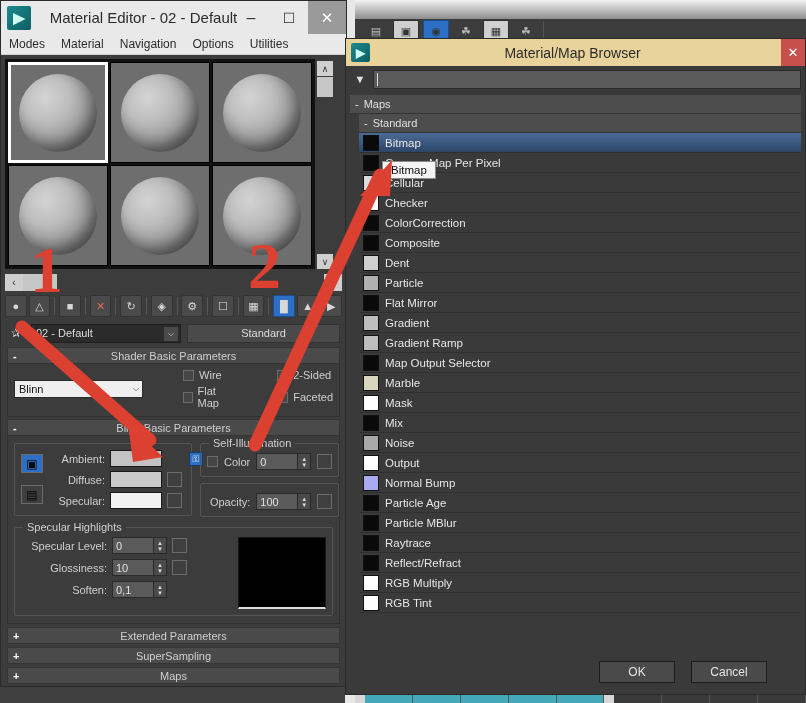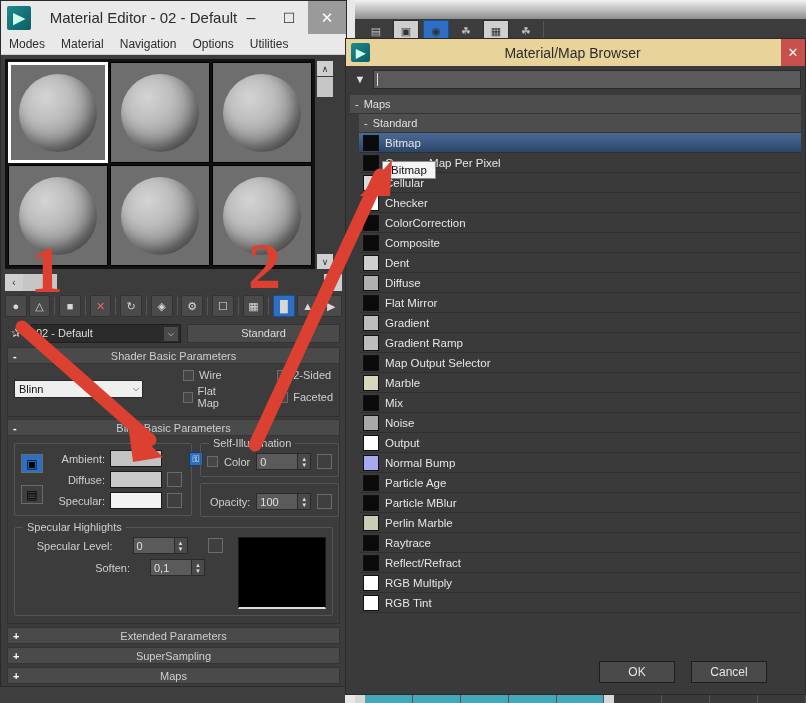--- a/index.html
+++ b/index.html
@@ -217,21 +217,21 @@
     padding-left: 3px;
   }
   .spin-btns {
     width: 13px; height: 17px; background: #4a4a4a; border:1px solid #2a2a2a;
     border-left:none; display:flex; flex-direction:column;
     align-items:center; justify-content:center; color:#ddd; font-size:6px; line-height:6px;
   }
 
   .hl-body { display:flex; gap: 10px; }
   .hl-left { flex:1; display:flex; flex-direction:column; gap:5px; }
-  .hl-row { display:flex; align-items:center; gap:20px; justify-content:center; }
+  .hl-row { display:flex; align-items:center; gap:5px; justify-content:flex-start; }
   .hl-label { width: 86px; text-align:right; color:#cfcfcf; font-size:11px; }
   .hl-graph {
     width: 88px; height: 72px; background: #000; border: 1px solid #1a1a1a;
     align-self:center; border-bottom: 2px solid #ddd;
   }
 
   .collapsed {
     height: 17px; background: #4a4a4a; border: 1px solid #353535;
     color: #cfcfcf; font-size: 11px; display:flex; align-items:center;
     justify-content:center; position: relative; margin: 3px 6px 0 6px;
@@ -545,20 +545,28 @@
               <div class="hl-left">
                 <div class="hl-row">
                   <span class="hl-label">Specular Level:</span>
                   <span class="spin-wrap">
                     <span class="spin">0</span>
                     <span class="spin-btns">▲<br>▼</span>
                   </span>
                   <span class="map-btn"></span>
                 </div>
                 <div class="hl-row">
+                  <span class="hl-label">Glossiness:</span>
+                  <span class="spin-wrap">
+                    <span class="spin">10</span>
+                    <span class="spin-btns">▲<br>▼</span>
+                  </span>
+                  <span class="map-btn"></span>
+                </div>
+                <div class="hl-row">
                   <span class="hl-label">Soften:</span>
                   <span class="spin-wrap">
                     <span class="spin">0,1</span>
                     <span class="spin-btns">▲<br>▼</span>
                   </span>
                 </div>
               </div>
               <div class="hl-graph"></div>
             </div>
           </div>
@@ -629,21 +637,21 @@
           <div class="item">
             <span class="thumb" style="background: rgb(10, 10, 10);"></span>
             <span>Composite</span>
           </div>
           <div class="item">
             <span class="thumb" style="background: rgb(207, 207, 207);"></span>
             <span>Dent</span>
           </div>
           <div class="item">
             <span class="thumb" style="background: rgb(176, 176, 176);"></span>
-            <span>Diffuse</span>
+            <span>Particle</span>
           </div>
           <div class="item">
             <span class="thumb" style="background: rgb(10, 10, 10);"></span>
             <span>Flat Mirror</span>
           </div>
           <div class="item">
             <span class="thumb" style="background: rgb(189, 189, 189);"></span>
             <span>Gradient</span>
           </div>
           <div class="item">
@@ -652,20 +660,24 @@
           </div>
           <div class="item">
             <span class="thumb" style="background: rgb(10, 10, 10);"></span>
             <span>Map Output Selector</span>
           </div>
           <div class="item">
             <span class="thumb" style="background: rgb(216, 215, 189);"></span>
             <span>Marble</span>
           </div>
           <div class="item">
+            <span class="thumb" style="background: rgb(255, 255, 255);"></span>
+            <span>Mask</span>
+          </div>
+          <div class="item">
             <span class="thumb" style="background: rgb(10, 10, 10);"></span>
             <span>Mix</span>
           </div>
           <div class="item">
             <span class="thumb" style="background: rgb(168, 168, 168);"></span>
             <span>Noise</span>
           </div>
           <div class="item">
             <span class="thumb" style="background: rgb(255, 255, 255);"></span>
             <span>Output</span>
@@ -674,24 +686,20 @@
             <span class="thumb" style="background: rgb(169, 169, 240);"></span>
             <span>Normal Bump</span>
           </div>
           <div class="item">
             <span class="thumb" style="background: rgb(10, 10, 10);"></span>
             <span>Particle Age</span>
           </div>
           <div class="item">
             <span class="thumb" style="background: rgb(10, 10, 10);"></span>
             <span>Particle MBlur</span>
-          </div>
-          <div class="item">
-            <span class="thumb" style="background: rgb(201, 205, 182);"></span>
-            <span>Perlin Marble</span>
           </div>
           <div class="item">
             <span class="thumb" style="background: rgb(10, 10, 10);"></span>
             <span>Raytrace</span>
           </div>
           <div class="item">
             <span class="thumb" style="background: rgb(10, 10, 10);"></span>
             <span>Reflect/Refract</span>
           </div>
           <div class="item">

